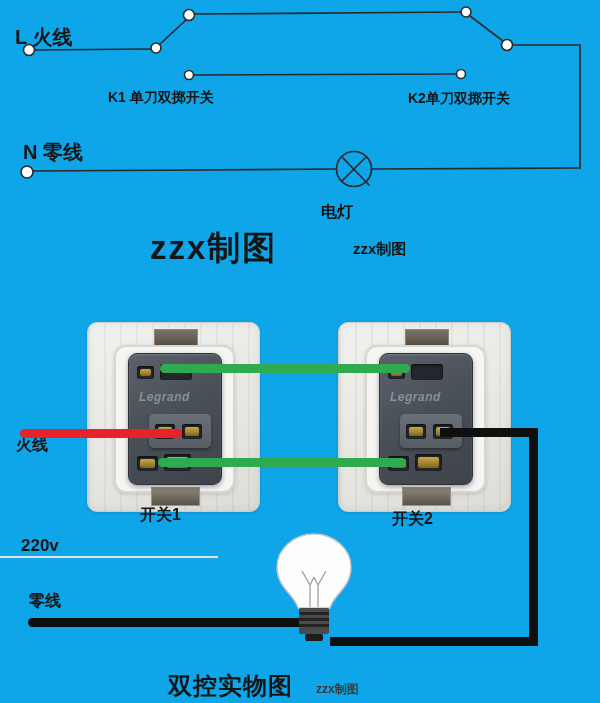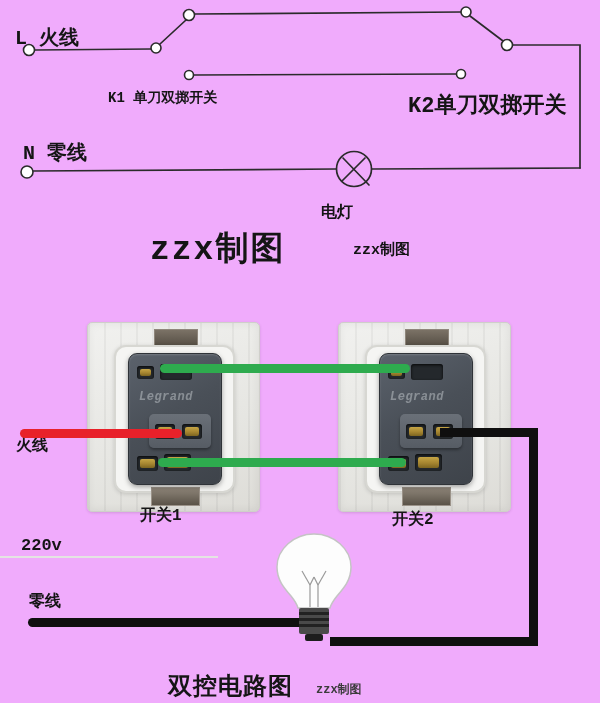--- a/index.html
+++ b/index.html
@@ -1,45 +1,45 @@
 <!DOCTYPE html>
 <html><head>
 <meta charset="utf-8">
 <style>
   html,body{margin:0;padding:0;background:#ffffff;}
   .page{
     position:relative;width:600px;height:703px;overflow:hidden;
-    background:#f0abfc;font-family:Liberation Mono, monospace;color:#111;
+    background:#0ea5e9;font-family:Liberation Sans, sans-serif;color:#111;
   }
   
   .lbl{position:absolute;font-weight:bold;white-space:nowrap;color:#151515;}
 
   
   #circuit-svg{position:absolute;left:0;top:0;}
   #lbl-live-s   {left:15px;  top:24px;  font-size:20px;}
   #lbl-k1       {left:108px; top:89px;  font-size:14px;}
-  #lbl-k2       {left:408px; top:90px;  font-size:22px;}
+  #lbl-k2       {left:408px; top:90px;  font-size:14px;}
   #lbl-neutral-s{left:23px;  top:139px; font-size:20px;}
   #lbl-lamp     {left:321px; top:202px; font-size:16px;}
   #title-s      {left:150px; top:226px; font-size:33px; letter-spacing:2px;}
   #credit-s     {left:353px; top:240px; font-size:15px;}
 
   
   #lbl-live-p   {left:16px;  top:407px; font-size:16px;margin-top:28px;}
   #lbl-sw1      {left:140px; top:505px; font-size:16px;text-align:center;}
   #lbl-sw2      {left:392px; top:509px; font-size:16px;}
   #lbl-220v     {left:21px;  top:536px; font-size:17px;}
   #lbl-neutral-p{left:29px;  top:591px; font-size:16px;}
   #title-p      {left:168px; top:670px; font-size:24px; letter-spacing:1px;}
   #credit-p     {left:316px; top:681px; font-size:12px; color:#3c3c3c;}
   #divider-220  {position:absolute;left:0;top:556px;width:218px;height:2px;background:#e4e4e2;}
 
   
   .plate{
-    position:absolute;width:171px;height:188px;border-radius:5px;
+    position:absolute;width:171px;height:188px;border-radius:10px;
     background:
       repeating-linear-gradient(90deg, rgba(0,0,0,0.045) 0 2px, transparent 2px 16px),
       linear-gradient(160deg,#f1f1ef 0%,#e6e6e2 60%,#dddcd7 100%);
     border:1px solid #cfcfca;
     box-shadow: inset 0 0 10px rgba(0,0,0,0.07), 0 1px 3px rgba(0,0,0,0.12);
   }
   #plate1{left:87px; top:322px;}
   #plate2{left:338px;top:322px;}
   .mount-frame{
     position:absolute;left:26px;top:22px;width:117px;height:144px;
@@ -205,16 +205,16 @@
       <rect x="35" y="101" width="18" height="7" rx="2" fill="#1d1d1d"></rect>
     </g>
   </svg>
 
   <div class="lbl" id="lbl-live-p">火线</div>
   <div class="lbl" id="lbl-sw1">开关1</div>
   <div class="lbl" id="lbl-sw2">开关2</div>
   <div class="lbl" id="lbl-220v">220v</div>
   <div id="divider-220"></div>
   <div class="lbl" id="lbl-neutral-p">零线</div>
-  <div class="lbl" id="title-p">双控电路图</div>
+  <div class="lbl" id="title-p">双控实物图</div>
   <div class="lbl" id="credit-p">zzx制图</div>
 
 </div>
 
 </body></html>

